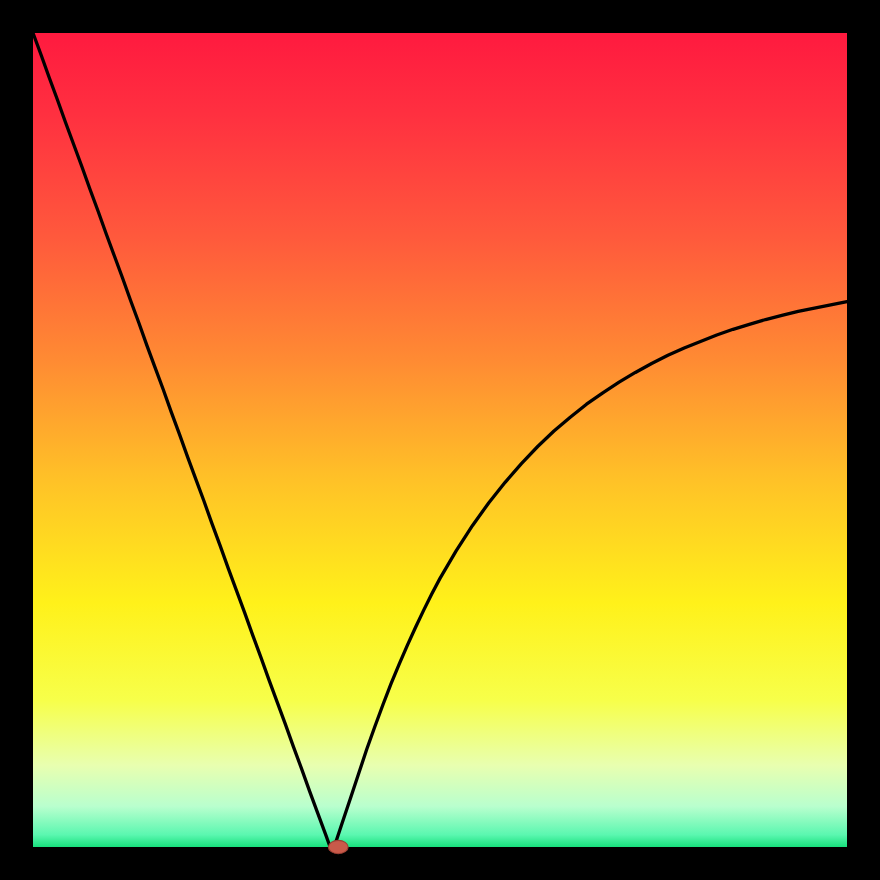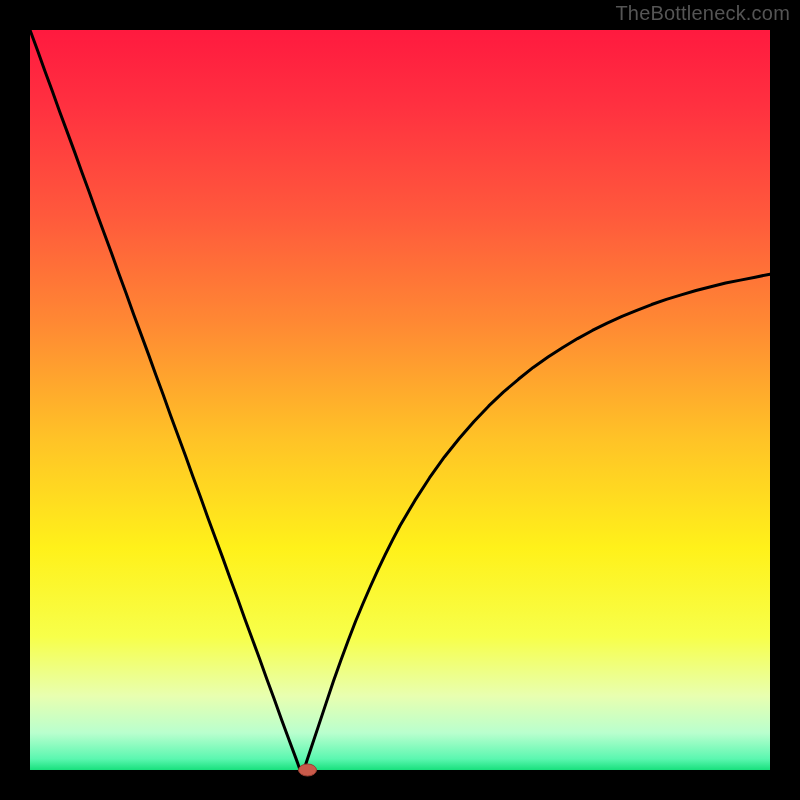--- a/index.html
+++ b/index.html
@@ -28,21 +28,20 @@
   }
   svg {
     position: absolute;
     top: 0;
     left: 0;
   }
 </style>
 </head>
 <body>
 <div class="container">
-  <div class="watermark">TheBottleneck.com</div>
   <svg id="chart-svg" width="800" height="800" viewBox="0 0 800 800">
       <defs>
         <linearGradient id="bg-grad" x1="0" y1="0" x2="0" y2="1">
           <stop offset="0%" stop-color="#ff1a3f"></stop>
           <stop offset="10%" stop-color="#ff3040"></stop>
           <stop offset="25%" stop-color="#ff593c"></stop>
           <stop offset="40%" stop-color="#ff8a33"></stop>
           <stop offset="55.00000000000001%" stop-color="#ffc227"></stop>
           <stop offset="70%" stop-color="#fff11a"></stop>
           <stop offset="82%" stop-color="#f7ff4a"></stop>

